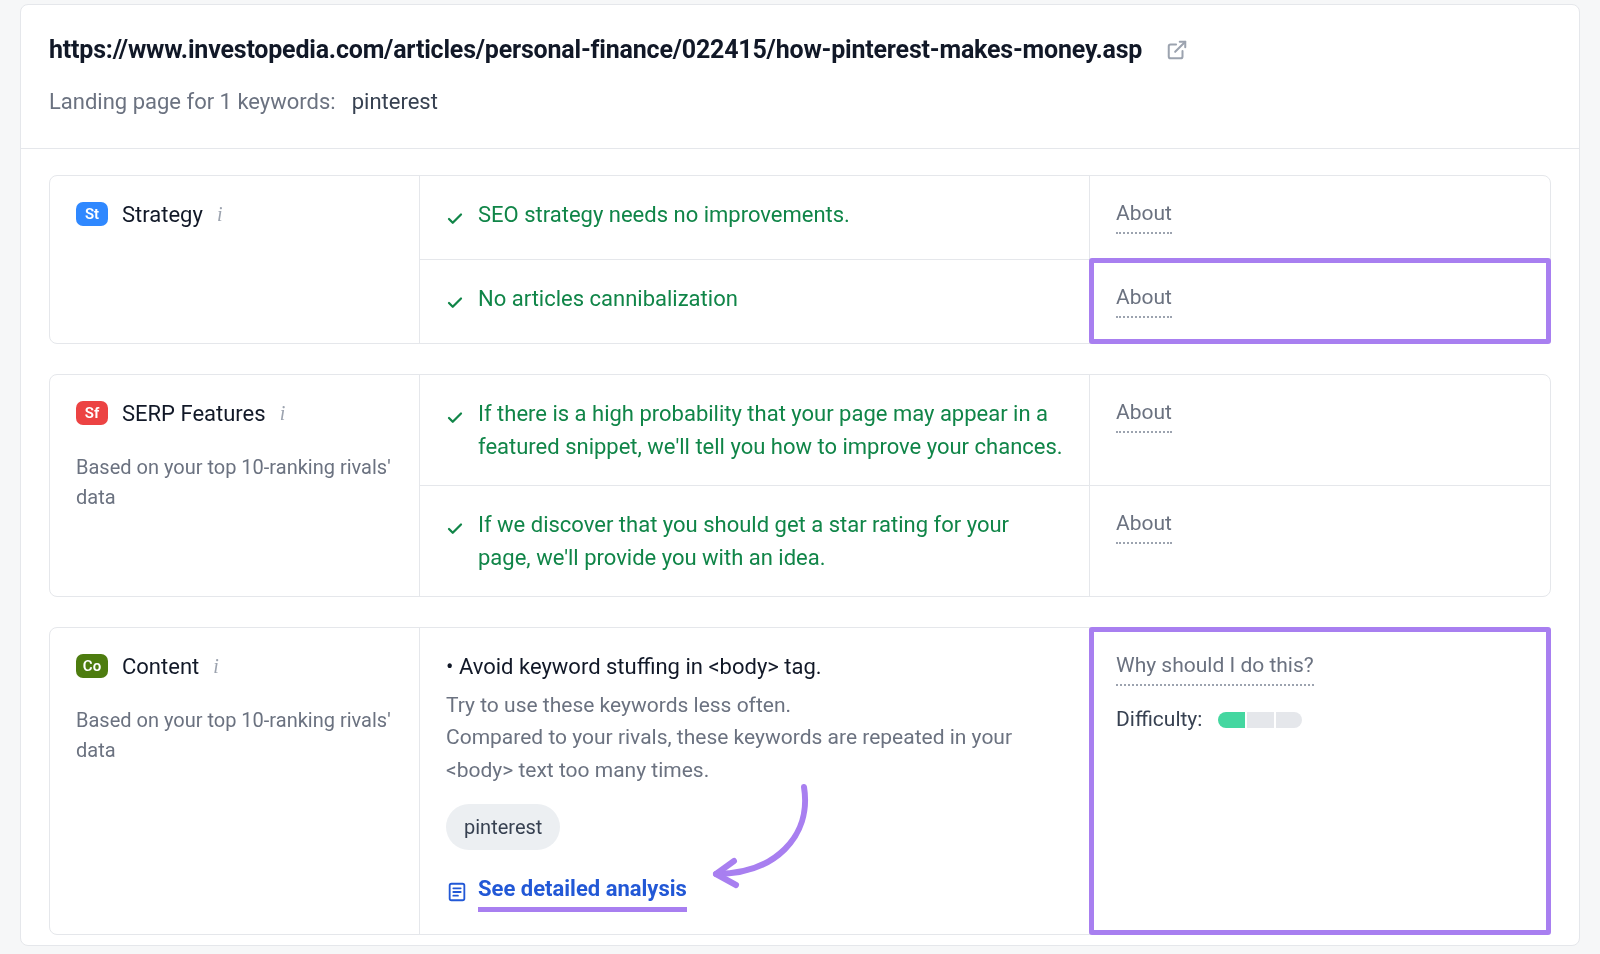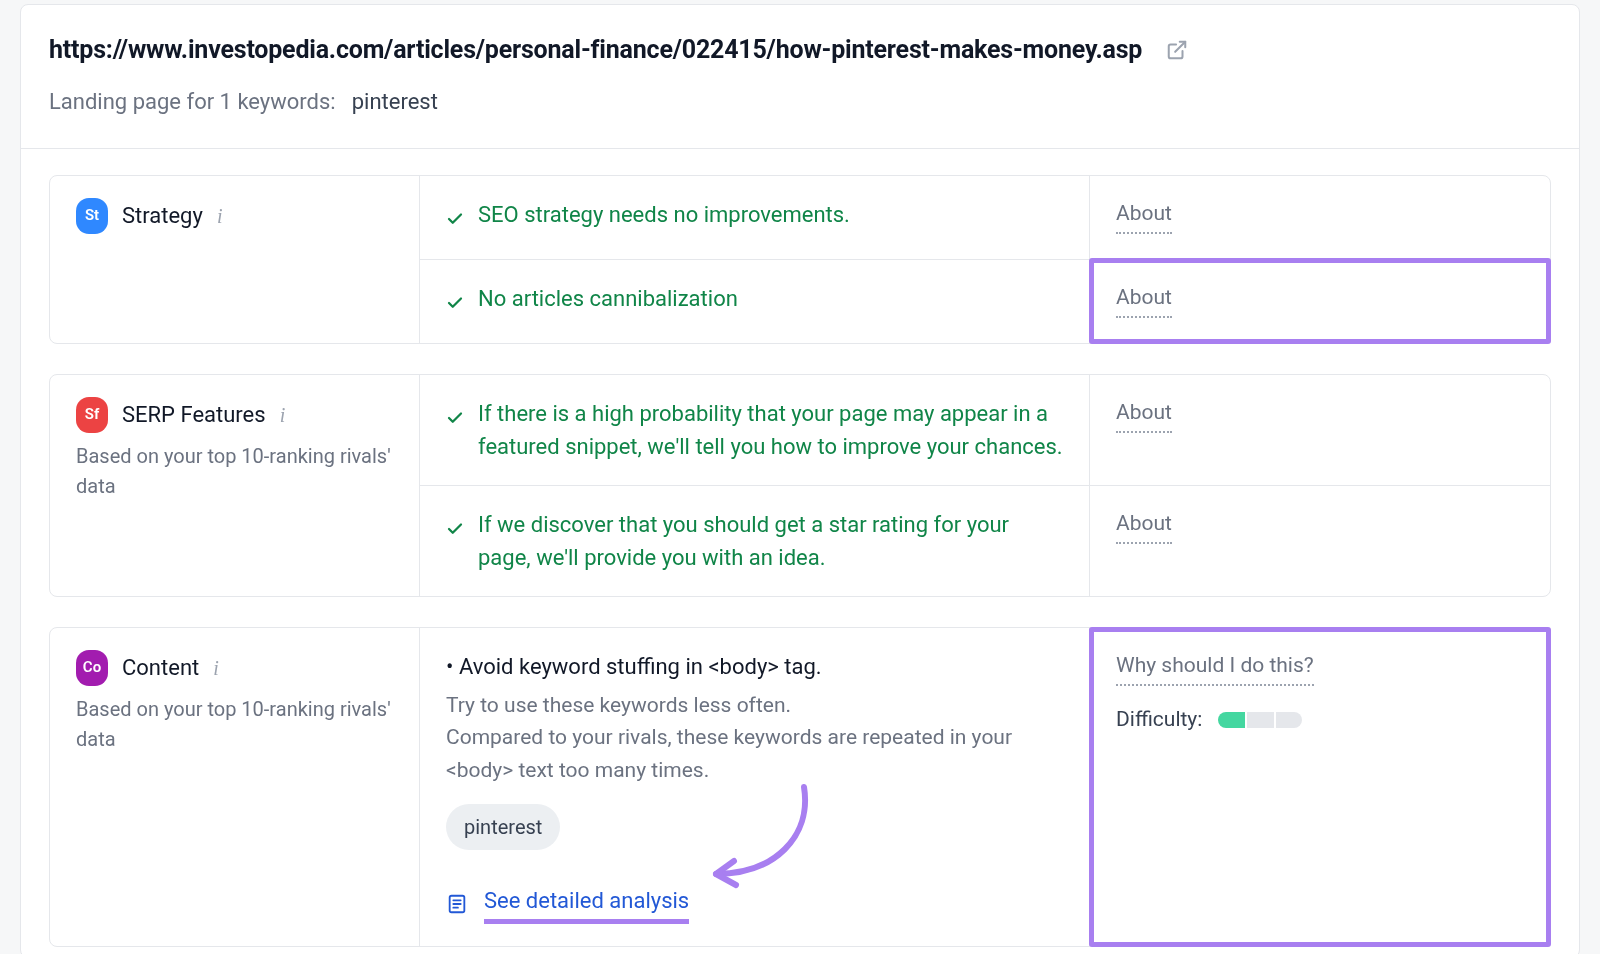--- a/index.html
+++ b/index.html
@@ -63,37 +63,37 @@
   .card .mid-cell {
     border-right: 1px solid #e5e7eb;
   }
   .card .divider-right-row { border-top:1px solid #e5e7eb; }
   .title-row {
     display: flex;
     align-items: center;
     gap: 14px;
   }
   .badge {
-    width: 32px; height: 36px;
-    border-radius: 13px;
+    width: 32px; height: 24px;
+    border-radius: 7px;
     color: #fff;
     font-size: 15px;
     font-weight: 600;
     display: flex; align-items: center; justify-content: center;
     flex: 0 0 32px;
   }
   .badge.blue  { background:#2f88ff; }
   .badge.red   { background:#ec4343; }
-  .badge.green { background:#a21caf; }
+  .badge.green { background:#4d7c0f; }
   .section-title {
     font-size: 22px;
     color: #111827;
   }
   .section-sub {
-    margin-top: 8px;
+    margin-top: 22px;
     color:#6b7280;
     font-size: 20px;
     line-height: 1.5;
   }
   .info-icon {
     color:#9ca3af;
     font-style: italic;
     font-family: Georgia, serif;
     font-size: 20px;
   }
@@ -139,24 +139,25 @@
   .chip {
     display:inline-block;
     margin-top:18px;
     background:#eceff2;
     color:#374151;
     font-size:20px;
     padding:8px 18px;
     border-radius:999px;
   }
   .detail-row {
-    margin-top:34px;
+    margin-top:22px;
     display:flex;
     align-items:center;
-    gap:16px;
+    gap:10px;
+    font-weight:bold;
   }
   .detail-link {
     color:#2258d6;
     font-size:22px;
     cursor:pointer;
     border-bottom: 5px solid #a87ff0;
     padding-bottom: 2px;
   }
   .doc-icon svg { display:block; }
   .difficulty-row {

